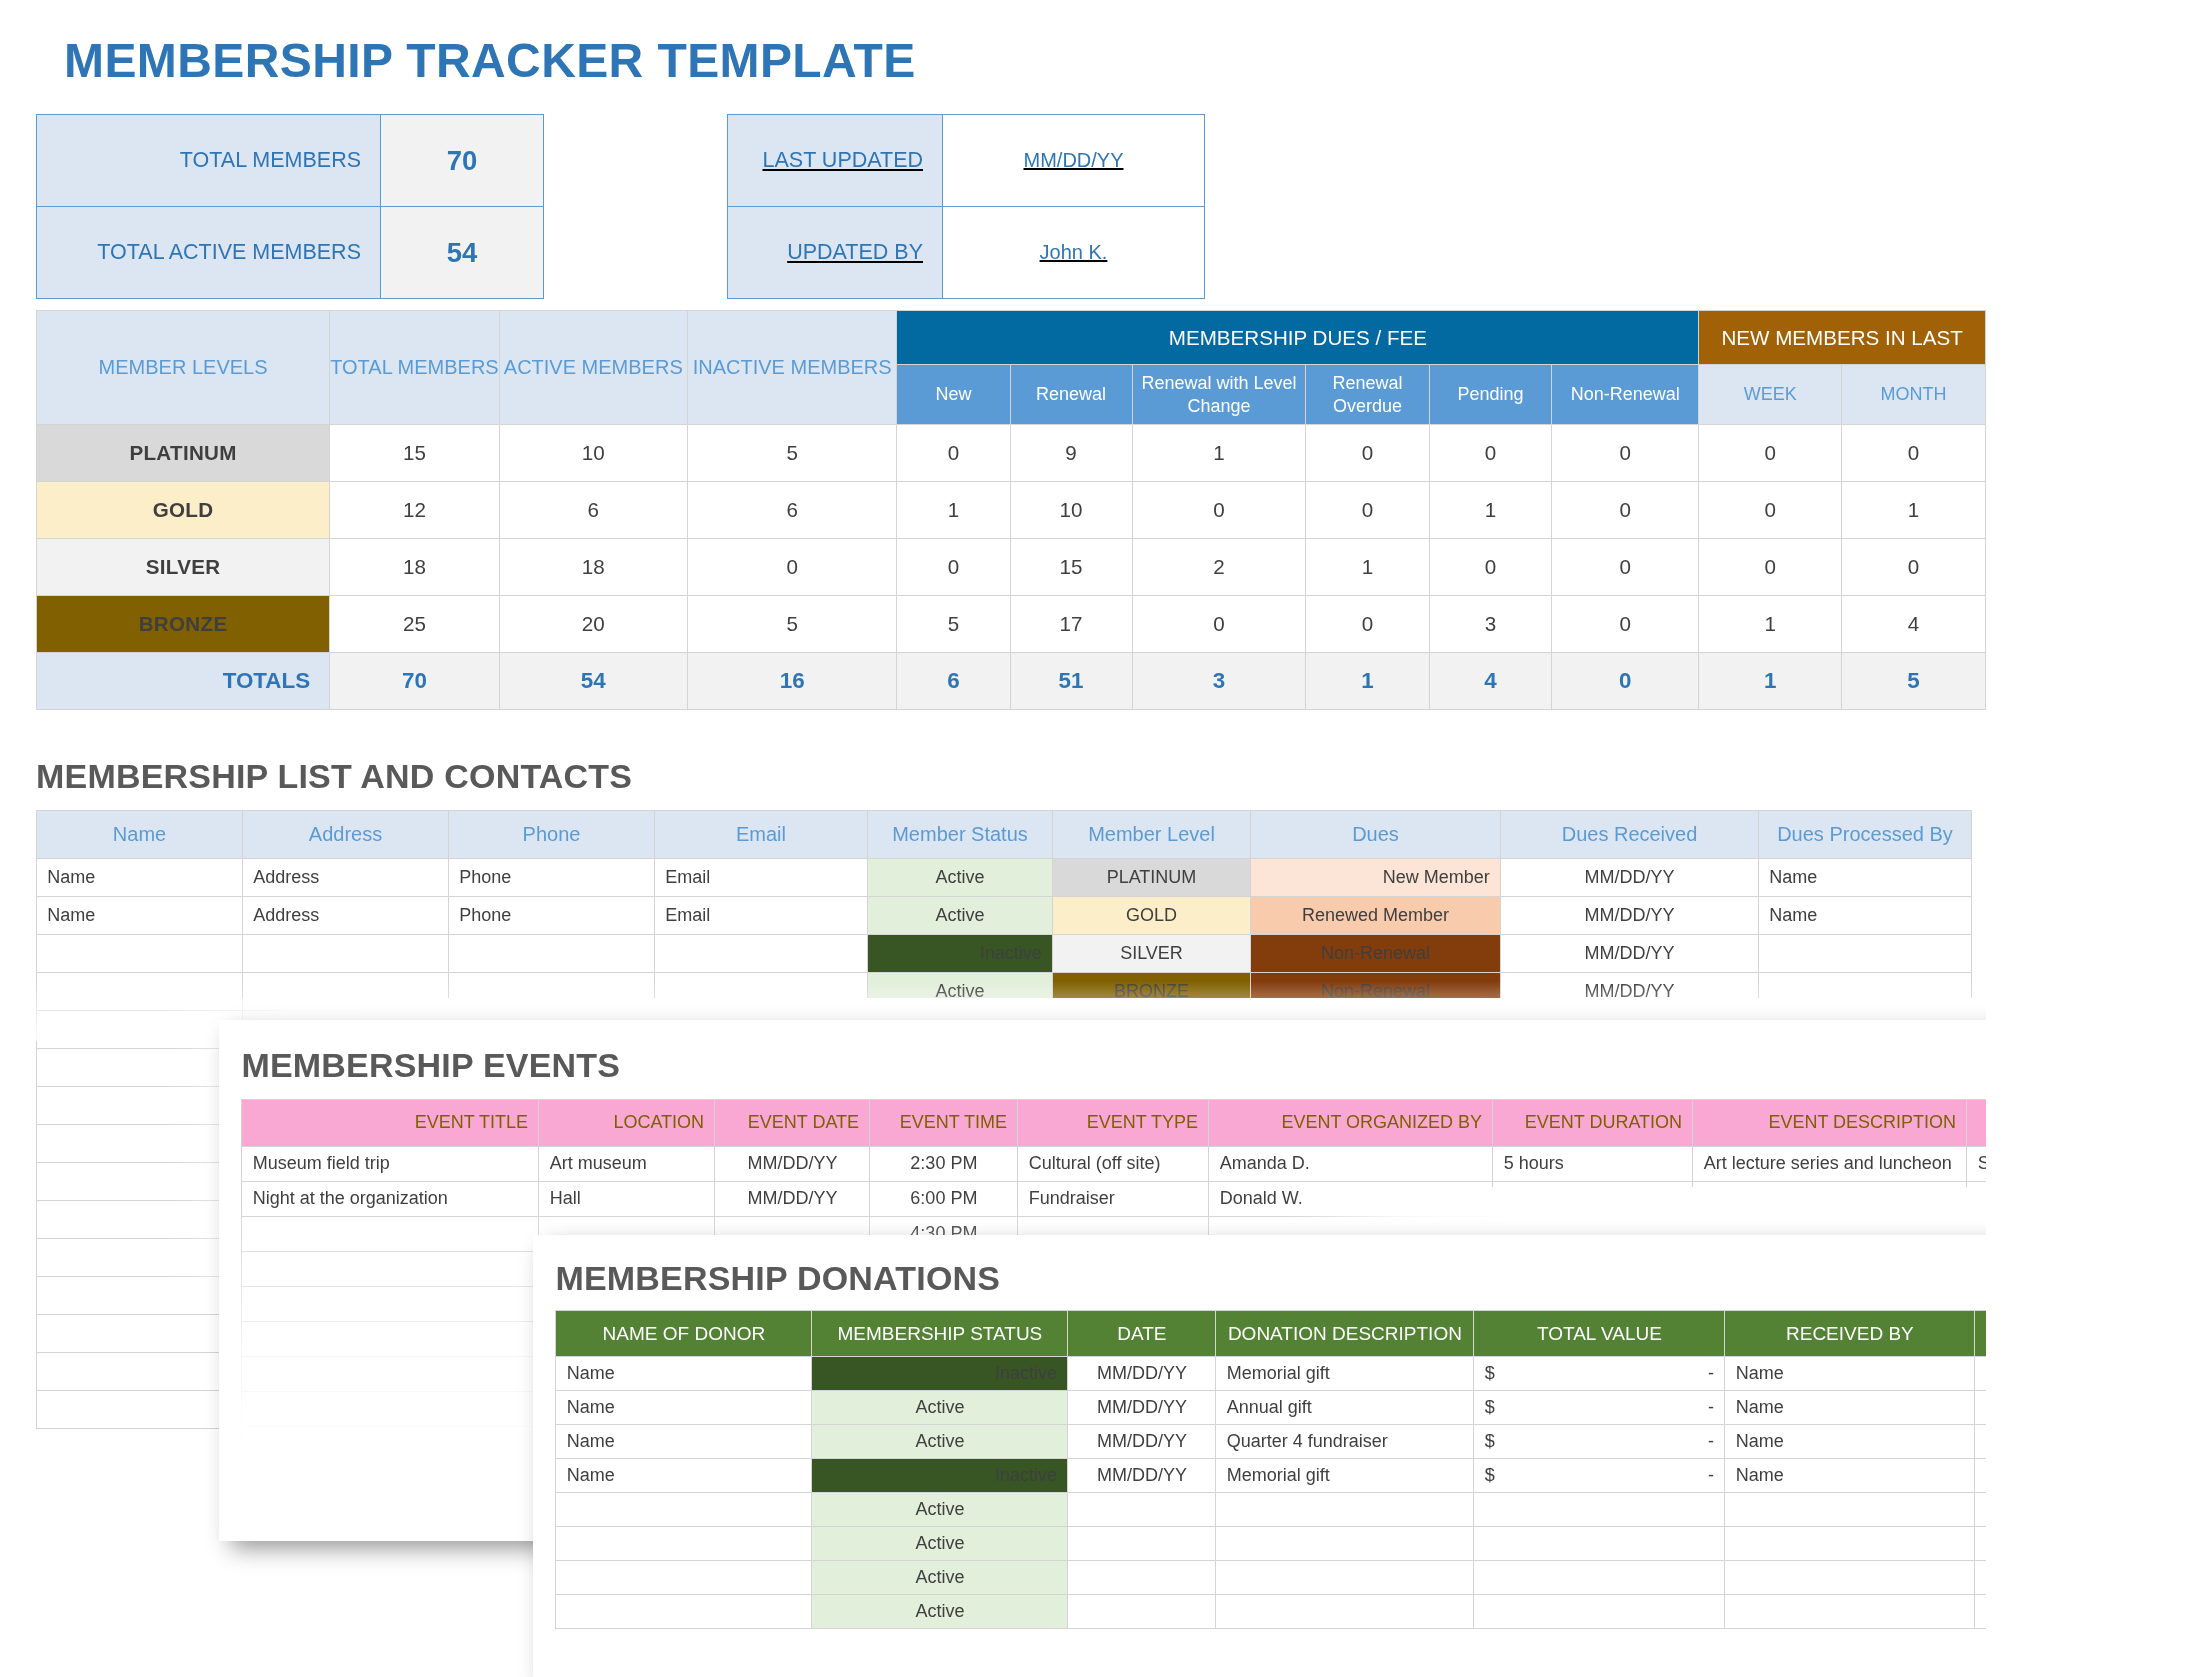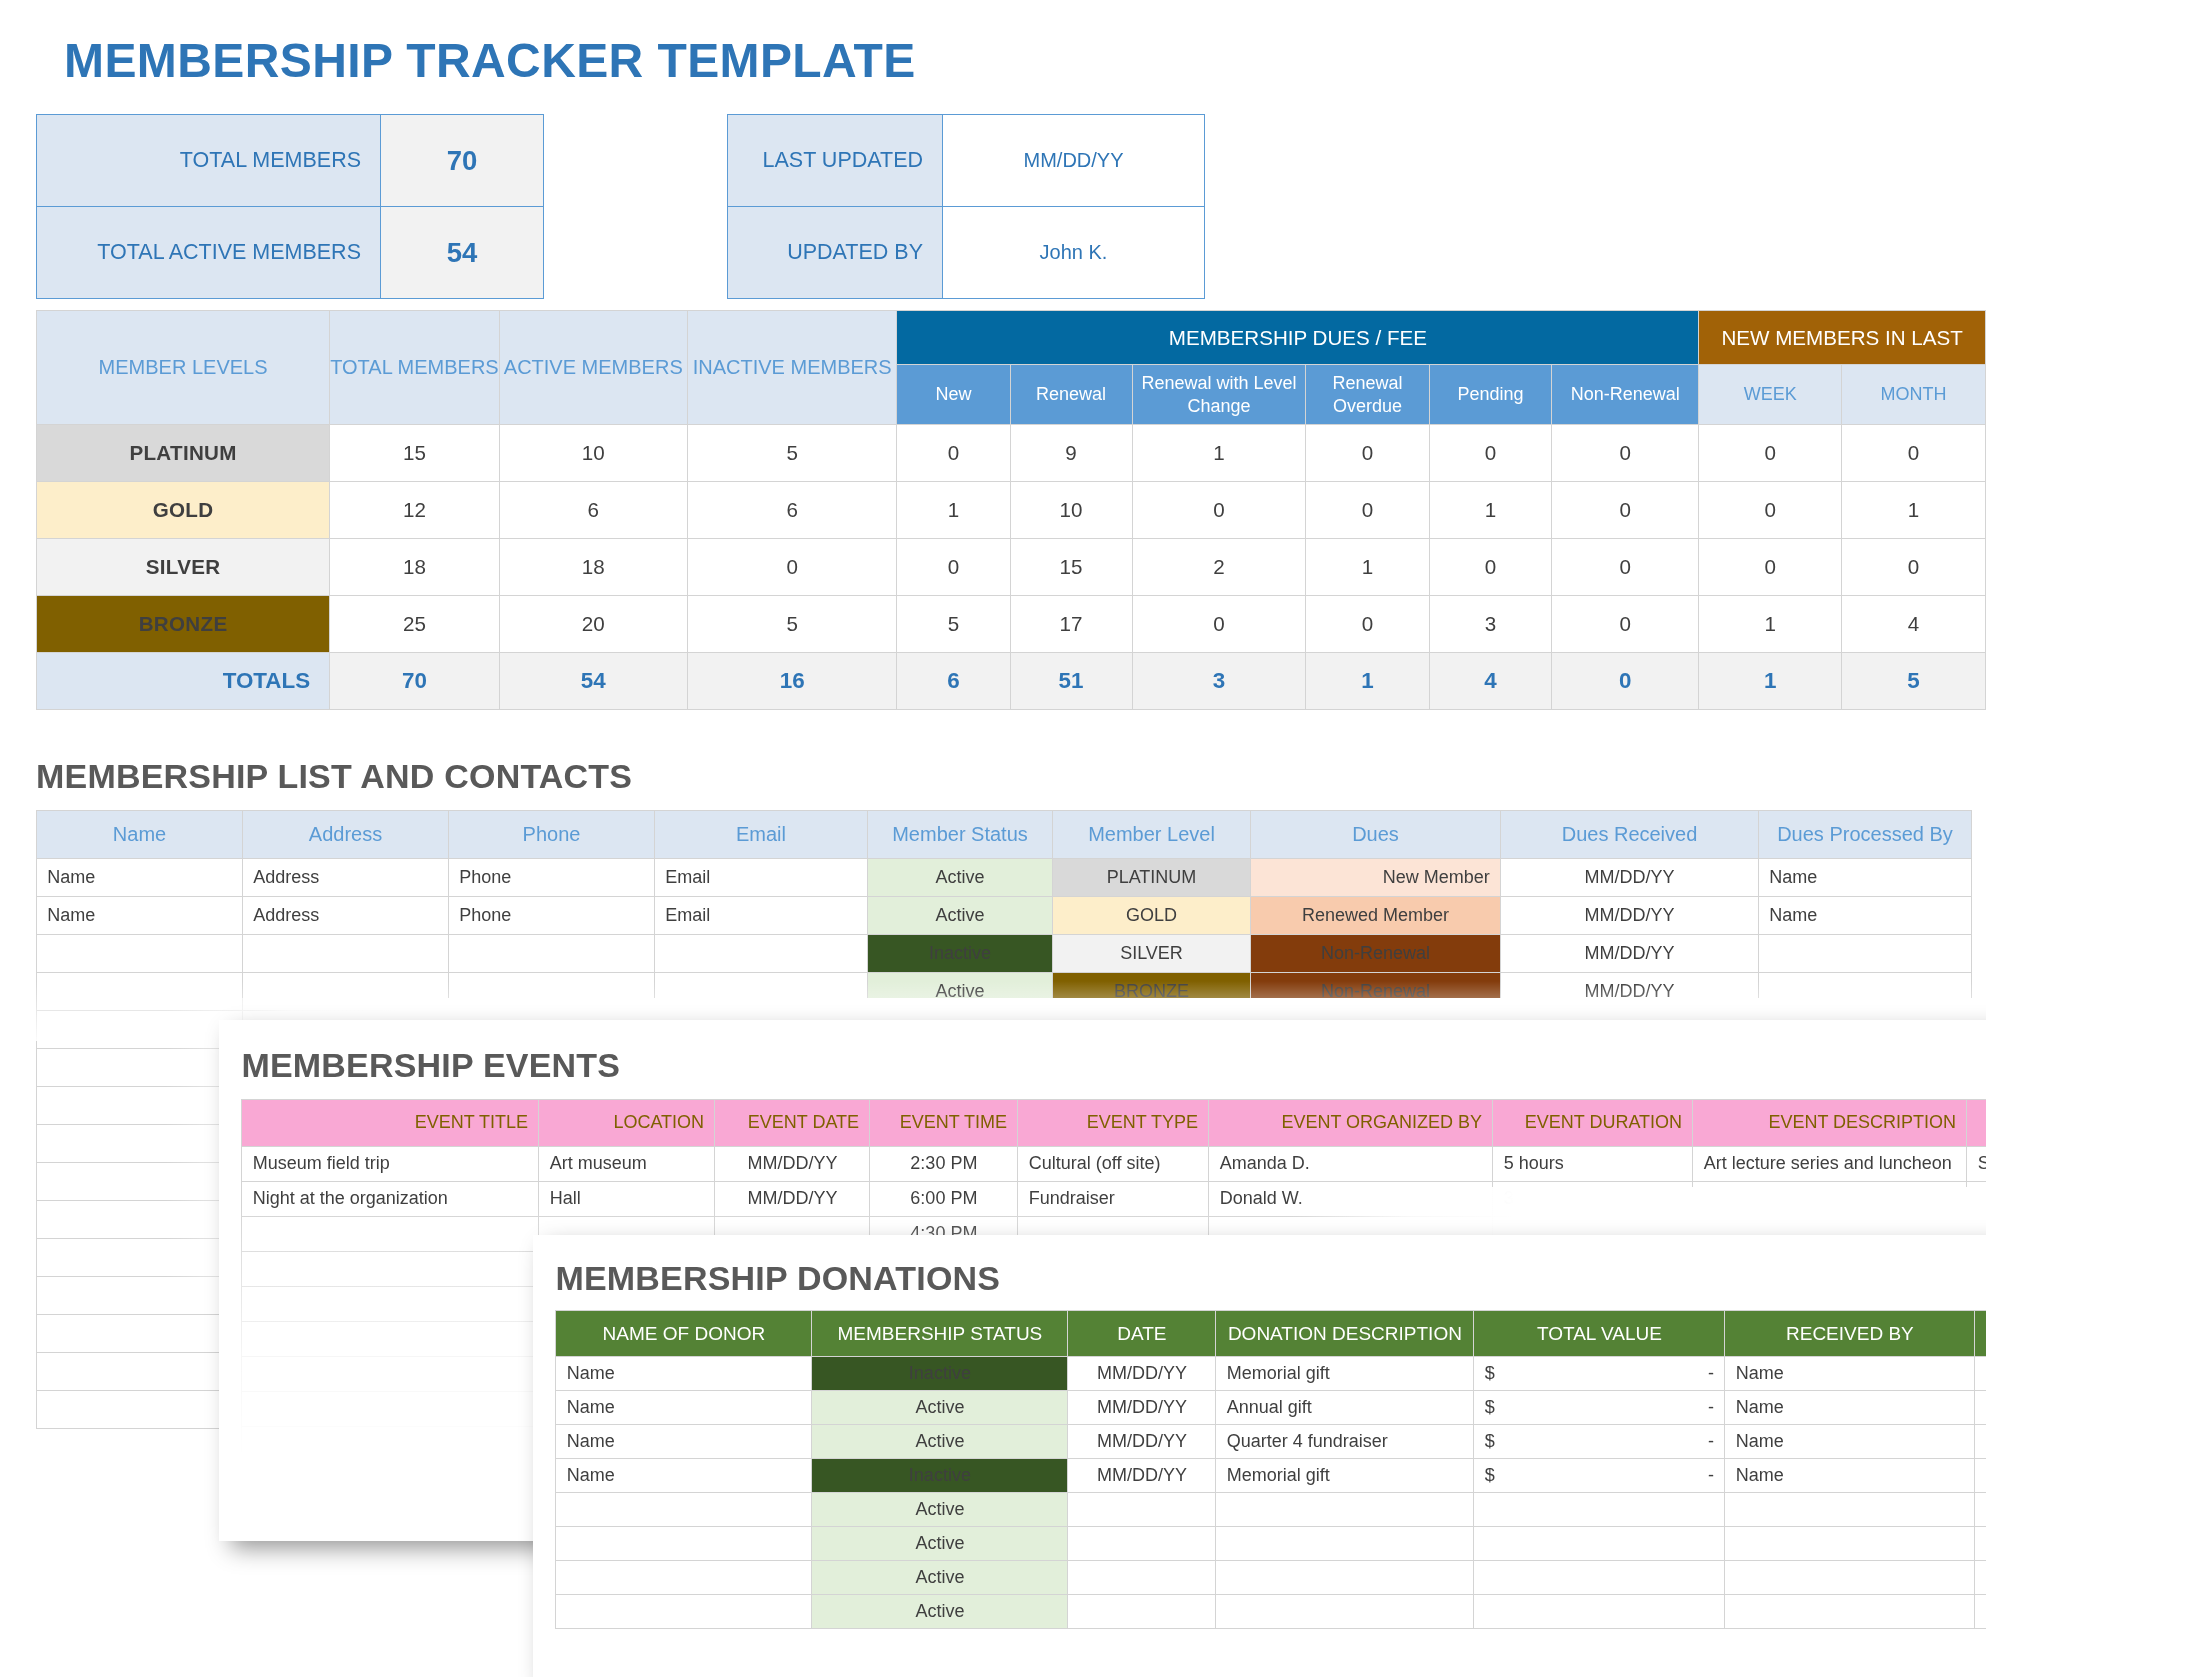--- a/index.html
+++ b/index.html
@@ -156,21 +156,21 @@
   #list-table td { height: 37px; font-size: 18px; color: #3f3f3f; padding: 0 10.3px; }
   #list-table td.hd {
     background: #dce6f2;
     color: #5b9bd5;
     font-size: 20px;
     height: 47px;
     text-align: center;
   }
   #list-table td.c { text-align: center; }
   .st-active   { background: #e2efda; color: #70ad47; font-weight: bold; text-align: center; }
-  .st-inactive { background: #375623; color: #ffffff; font-weight: bold; text-align: center; }
+  .st-inactive { background: #375623; color: #ffffff; font-weight: bold; text-align: right; }
   .ml-platinum { background: #d9d9d9; color: #262626; font-weight: bold; text-align: center; }
   .ml-gold     { background: #fdeeca; color: #ffc000; font-weight: bold; text-align: center; }
   .ml-silver   { background: #f2f2f2; color: #adc6e5; font-weight: bold; text-align: center; }
   .ml-bronze   { background: #806000; color: #ffe699; font-weight: bold; text-align: center; }
   .du-new      { background: #fce4d6; color: #ed7d31; font-weight: bold; text-align: right; }
   .du-renewed  { background: #f8cbad; color: #ed7d31; font-weight: bold; text-align: center; }
   .du-non      { background: #833c0c; color: #ffffff; font-weight: bold; text-align: center; }
   .du-overdue  { background: #9c3f11; color: #ffffff; font-weight: bold; text-align: center; }
 
   
@@ -220,21 +220,21 @@
         <td class="lbl">TOTAL MEMBERS</td>
         <td class="val-num">70</td>
       </tr>
       <tr>
         <td class="lbl">TOTAL ACTIVE MEMBERS</td>
         <td class="val-num">54</td>
       </tr>
     </tbody>
   </table>
 
-  <table class="statbox" style="left:727px; top:114px; width:478px;">
+  <table class="statbox" style="left:727px; top:114px; width:478px;text-decoration:underline;">
     <colgroup>
         <col style="width:215px">
         <col style="width:262px">
       </colgroup>
     <tbody>
       <tr>
         <td class="lbl">LAST UPDATED</td>
         <td class="val-plain">MM/DD/YY</td>
       </tr>
       <tr>

